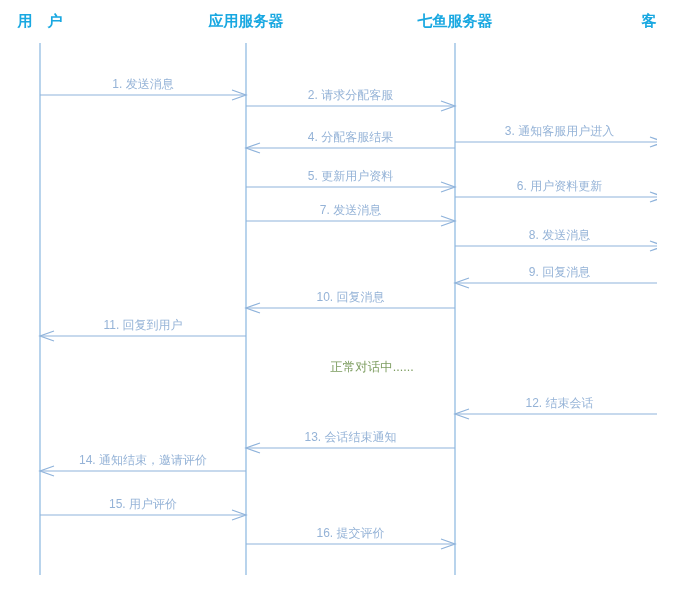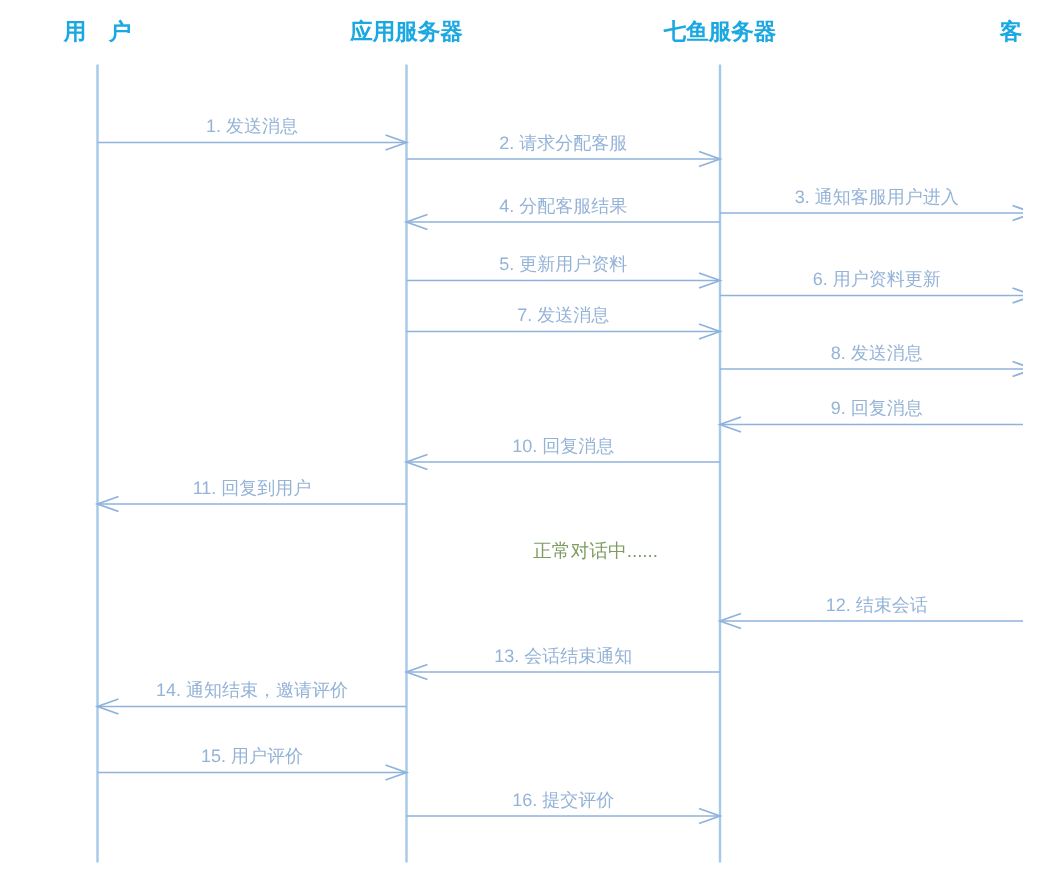--- a/index.html
+++ b/index.html
@@ -7,21 +7,20 @@
     padding: 0;
     background: #ffffff;
   }
   .page {
     position: relative;
     width: 657px;
     height: 590px;
     background: #ffffff;
     overflow: hidden;
     font-family: "Liberation Sans", sans-serif;
-    margin-left: 25px;
   }
   svg text {
     font-family: "Liberation Sans", sans-serif;
   }
   .actor-label {
     font-size: 15px;
     font-weight: bold;
   }
   .msg-label {
     font-size: 12px;

